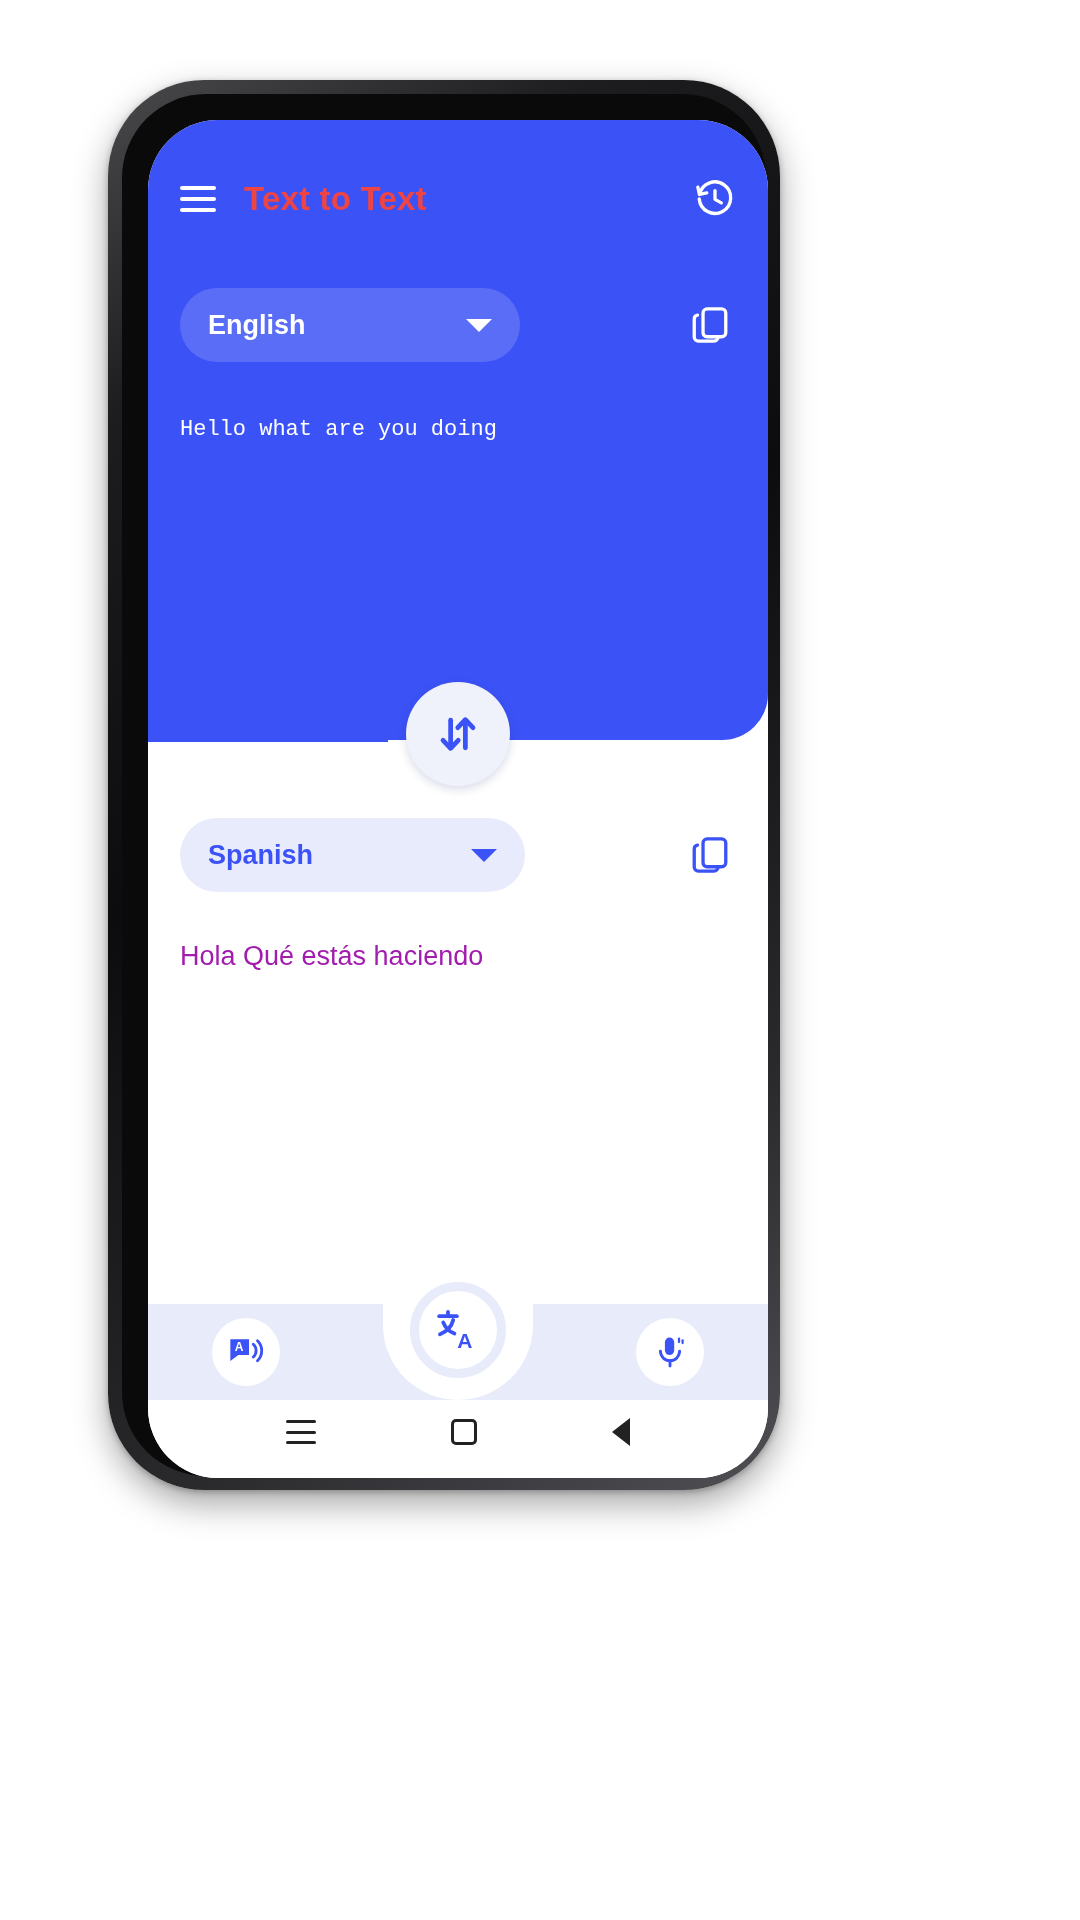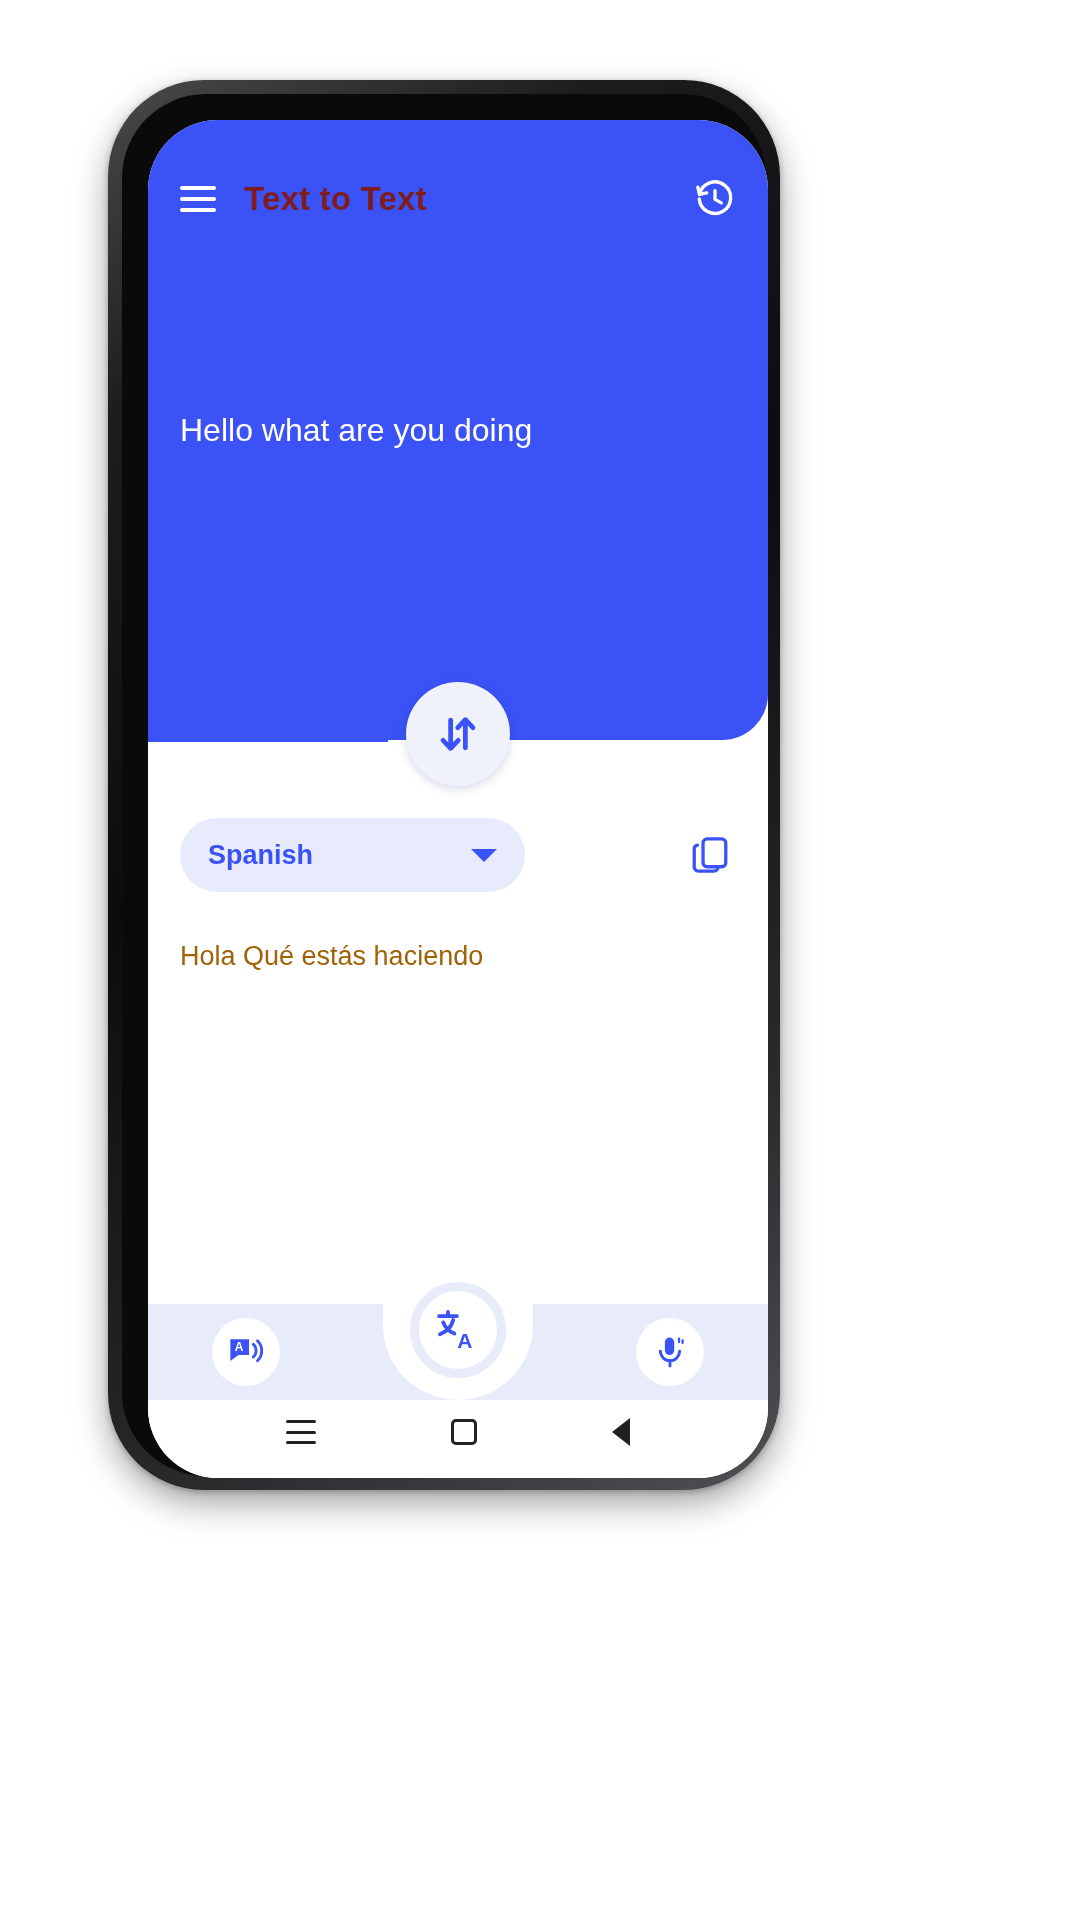--- a/index.html
+++ b/index.html
@@ -68,21 +68,21 @@
   }
   .hamburger {
     width: 36px; height: 26px;
     display: flex; flex-direction: column; justify-content: space-between;
     cursor: pointer;
   }
   .hamburger span { display:block; height: 4px; width: 100%; background: #ffffff; border-radius: 2px; }
 
   .appbar-title {
     margin-left: 28px;
-    color: #7f1d1d;
+    color: #ef4444;
     font-size: 33px;
     font-weight: bold;
     letter-spacing: .2px;
     white-space: nowrap;
   }
   .appbar-spacer { flex: 1; }
   .history-icon { width: 42px; height: 42px; cursor: pointer; }
 
   
   .src-lang-row {
@@ -115,22 +115,23 @@
   .caret.blue { border-top-color: #3b52f6; }
 
   .row-spacer { flex: 1; }
   .copy-icon { width: 44px; height: 44px; cursor: pointer; margin-right: 4px; }
 
   .src-text {
     position: absolute;
     left: 32px; top: 292px;
     width: 520px;
     color: #ffffff;
-    font-size: 32px;
+    font-size: 22px;
     line-height: 36px;
+    font-family: Liberation Mono, monospace;
   }
 
   
   .swap-fab {
     position: absolute;
     left: 258px; top: 562px;
     width: 104px; height: 104px;
     border-radius: 52px;
     background: #eff1fb;
     display: flex; align-items: center; justify-content: center;
@@ -145,21 +146,21 @@
     left: 0; top: 698px;
     width: 620px; height: 74px;
     display: flex; align-items: center;
     padding: 0 32px;
     gap: 17px;
   }
   .dst-text {
     position: absolute;
     left: 32px; top: 818px;
     width: 520px;
-    color: #a16207;
+    color: #a21caf;
     font-size: 27px;
     line-height: 36px;
   }
 
   
   .bottom-bar {
     position: absolute;
     left: 0; bottom: 78px;
     width: 620px; height: 96px;
     background: #e8ebfa;
@@ -235,20 +236,32 @@
           </div>
           <div class="appbar-title">Text to Text</div>
           <div class="appbar-spacer"></div>
           <svg class="history-icon" viewBox="0 0 24 24" fill="none" stroke="#ffffff" stroke-width="1.9" stroke-linecap="round" stroke-linejoin="round">
             <path d="M3.2 9.2A9 9 0 1 1 3 12"></path>
             <polyline points="2.2,5.2 3.1,9.4 7.3,8.5"></polyline>
             <polyline points="12,7.2 12,12.2 15.6,14.2"></polyline>
           </svg>
         </div>
 
+        <div class="src-lang-row">
+          <div class="lang-chip src">
+            <span class="lang-name">English</span>
+            <span class="chip-spacer"></span>
+            <span class="caret"></span>
+          </div>
+          <div class="row-spacer"></div>
+          <svg class="copy-icon" viewBox="0 0 24 24" fill="none" stroke="#ffffff" stroke-width="1.8" stroke-linecap="round" stroke-linejoin="round">
+            <rect x="8.2" y="3.2" width="12.4" height="15.2" rx="2.2"></rect>
+            <path d="M5.2 6.6A2.2 2.2 0 0 0 3.4 8.8v9.8a2.2 2.2 0 0 0 2.2 2.2h8.6a2.2 2.2 0 0 0 2.2-2.2"></path>
+          </svg>
+        </div>
 
         <div class="src-text">Hello what are you doing</div>
 
         <div class="swap-fab">
           <svg width="52" height="52" viewBox="0 0 24 24" fill="none" stroke="#3b52f6" stroke-width="2.2" stroke-linecap="round" stroke-linejoin="round">
             <line x1="8.6" y1="5.6" x2="8.6" y2="18.4"></line>
             <polyline points="5.1,14.9 8.6,18.6 12.1,14.9"></polyline>
             <line x1="15.4" y1="18.4" x2="15.4" y2="5.6"></line>
             <polyline points="11.9,9.1 15.4,5.4 18.9,9.1"></polyline>
           </svg>

